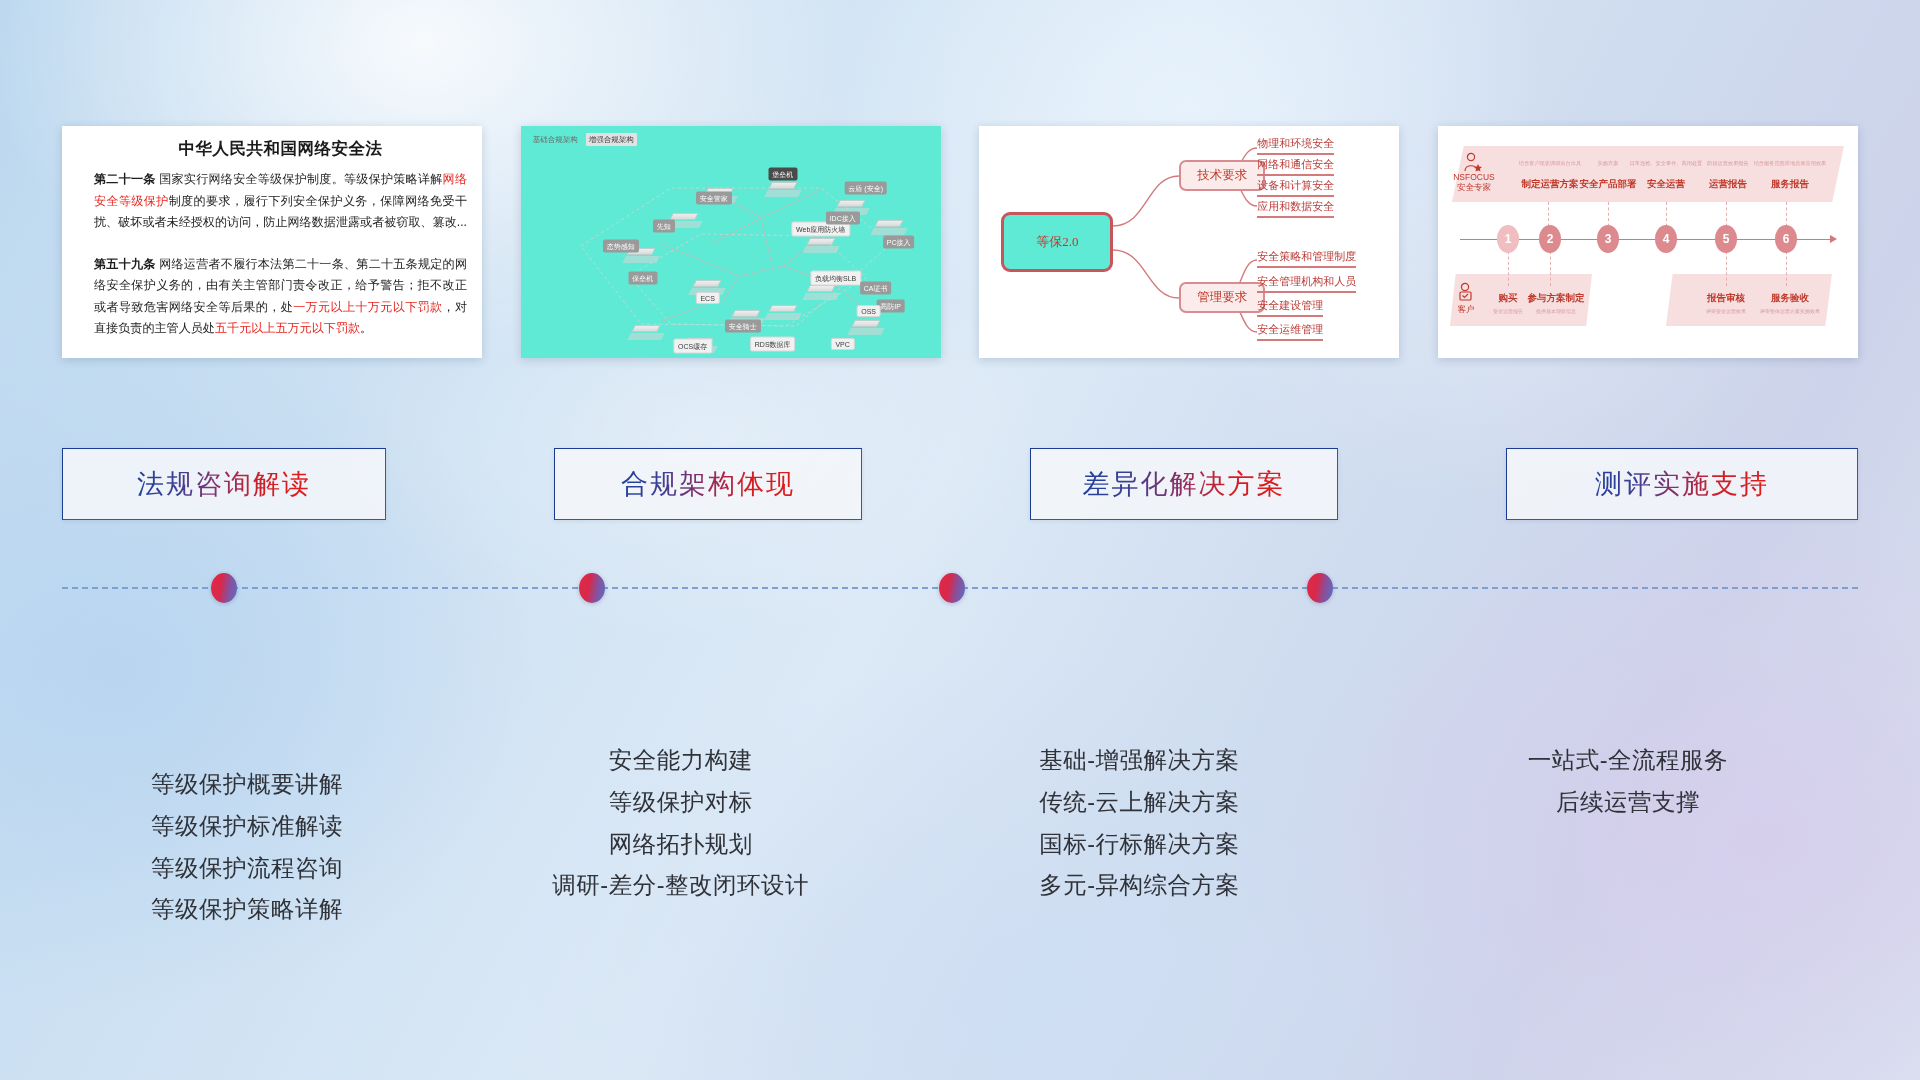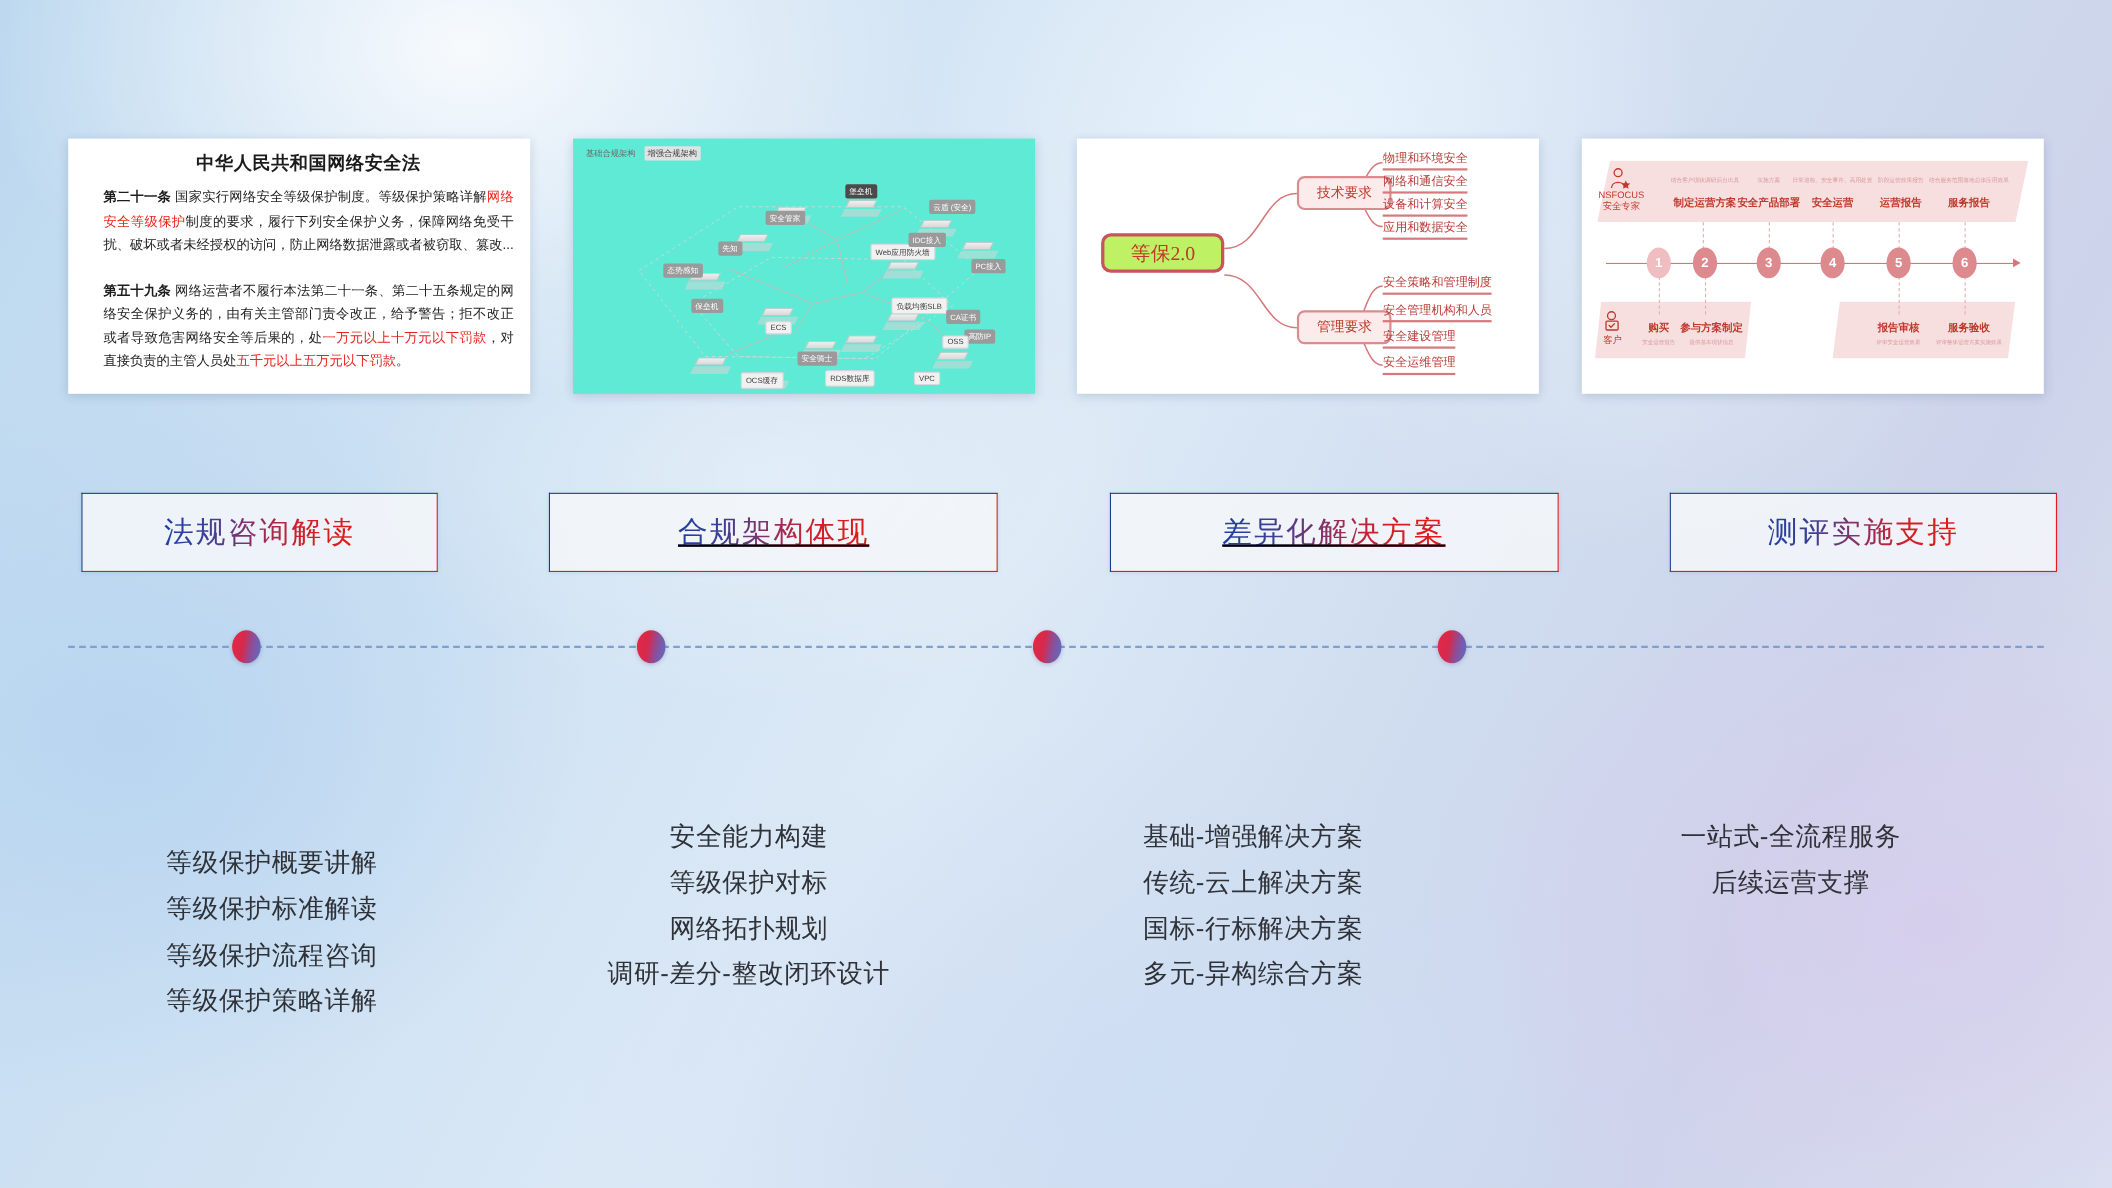--- a/index.html
+++ b/index.html
@@ -118,26 +118,26 @@
     position:absolute; left:-4px; top:7px; width:34px; height:13px;
     background: rgba(214,214,214,.55);
     transform: skewX(-26deg) scaleY(.55);
   }
 
   
   .mind-card { padding: 0; }
   .mind-root {
     position: absolute;
     left: 22px; top: 86px;
-    width: 112px; height: 36px;
+    width: 112px; height: 60px;
     border: 3px solid #c8545c;
     border-radius: 9px;
-    background: #bef264;
+    background: #5eead4;
     display: flex; align-items: center; justify-content: center;
-    font-size: 18px; color: #c0392b;
+    font-size: 13px; color: #c0392b;
     font-family: "Liberation Serif", serif;
   }
   .mind-branch {
     position: absolute;
     width: 86px; height: 31px;
     border: 2px solid #d98b90;
     border-radius: 7px;
     background: #fbeceb;
     display:flex; align-items:center; justify-content:center;
     font-size: 12.5px; color: #c0392b;
@@ -217,34 +217,34 @@
     position:absolute; text-align:center; color:#c0392b;
     font-size: 8.5px; line-height: 1.2; transform: translateX(-50%);
   }
   .flow-dash { position:absolute; border-left: 1px dashed #e2aeb0; }
 
   
   #title-row {
     position: absolute;
     top: 448px; left: 62px;
     width: 1796px; height: 72px;
-    display: flex; justify-content: space-between; margin-left: 12px;
+    display: flex; justify-content: space-between;
   }
   .title-box {
     width: 324px; height: 72px;
     background: rgba(244,246,249,0.88);
     border-top: 1.6px solid #1b3b8f;
     border-left: 1.6px solid #1b3b8f;
     border-right: 1.6px solid #e01b1b;
     border-bottom: 1.6px solid #e01b1b;
     display:flex; align-items:center; justify-content:center;
     box-shadow: 0 1px 4px rgba(40,70,110,0.10);
   }
   .title-box:nth-child(2),
-  .title-box:nth-child(3) { width: 408px; text-decoration: underline; }
+  .title-box:nth-child(3) { width: 308px; }
   .title-box:nth-child(4) { width: 352px; }
   .title-text {
     font-size: 27px;
     font-weight: 500;
     letter-spacing: 2px;
     background: linear-gradient(90deg, #1f3f9e 0%, #3b3f96 22%, #8e2f63 48%, #d01f26 72%, #e01b1b 100%);
     -webkit-background-clip: text;
     background-clip: text;
     color: transparent;
     -webkit-text-fill-color: transparent;

